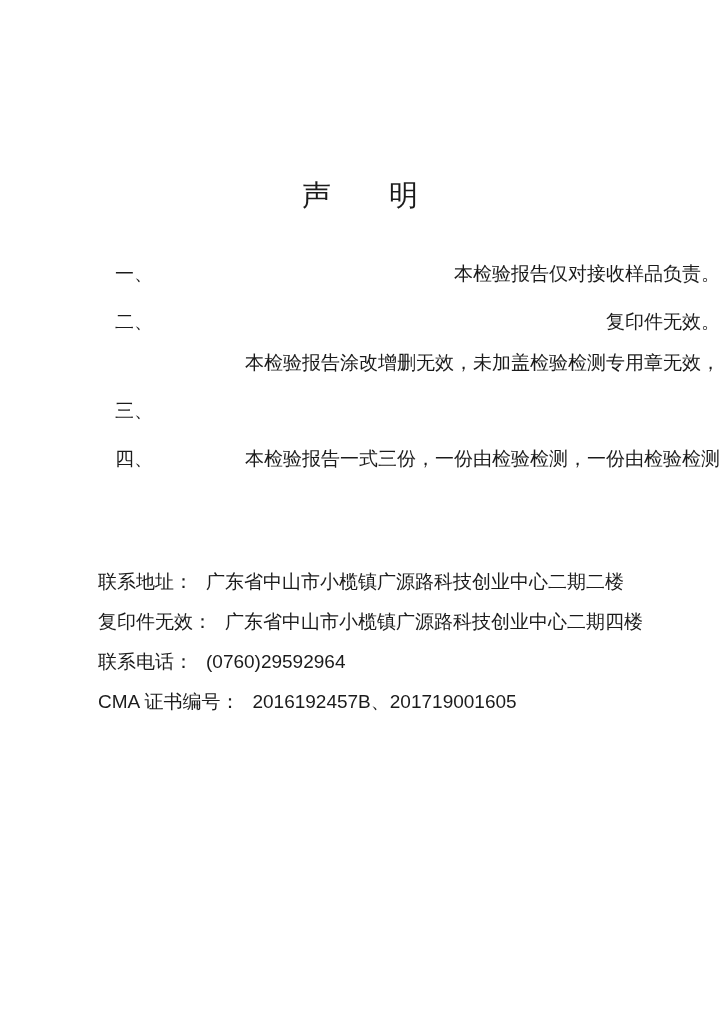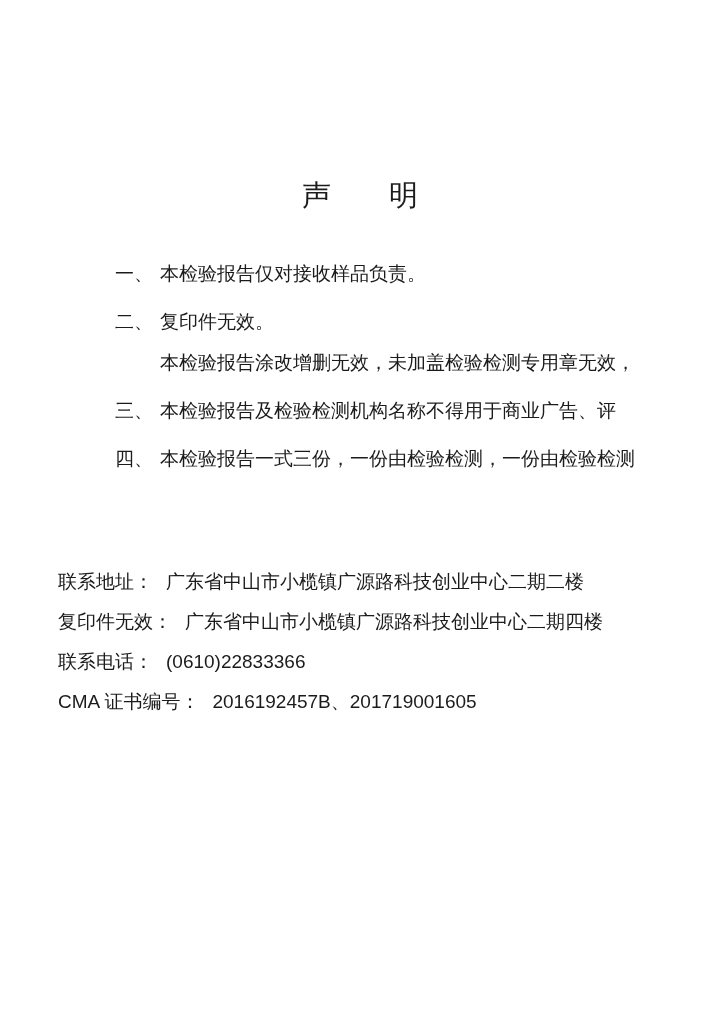--- a/index.html
+++ b/index.html
@@ -35,25 +35,25 @@
     align-items: flex-start;
     font-size: 19px;
     line-height: 41px;
     margin-bottom: 7px;
   }
   .item-num {
     flex: 0 0 45px;
     width: 45px;
   }
   .item-lines { flex: 1 1 auto; }
-  .item-line { white-space: nowrap; }
+  .item-line { white-space: nowrap; text-align: right; }
   
   .contact {
     margin-top: 83px;
-    padding-left: 58px;
+    padding-left: 98px;
     font-family: "Liberation Sans", "DejaVu Sans", sans-serif;
     font-size: 19px;
     line-height: 40px;
   }
   .contact-row { white-space: nowrap; }
   .contact-value { margin-left: 13px; }
 </style>
 </head>
 <body>
 
@@ -74,21 +74,20 @@
       <span class="item-num">二、</span>
       <div class="item-lines">
         <div class="item-line">复印件无效。</div>
         <div class="item-line">本检验报告涂改增删无效，未加盖检验检测专用章无效，</div>
       </div>
     </div>
 
     <div class="item">
       <span class="item-num">三、</span>
       <div class="item-lines">
-        <div class="item-line">本检验报告及检验检测机构名称不得用于商业广告、评</div>
       </div>
     </div>
 
     <div class="item">
       <span class="item-num">四、</span>
       <div class="item-lines">
         <div class="item-line">本检验报告一式三份，一份由检验检测，一份由检验检测</div>
       </div>
     </div>
 
@@ -99,21 +98,21 @@
     <div class="contact-row">
       <span class="contact-label">联系地址：</span><span class="contact-value">广东省中山市小榄镇广源路科技创业中心二期二楼</span>
     </div>
 
     <div class="contact-row">
       <span class="contact-label">复印件无效：</span><span class="contact-value">广东省中山市小榄镇广源路科技创业中心二期四楼</span>
     </div>
 
 
     <div class="contact-row">
-      <span class="contact-label">联系电话：</span><span class="contact-value">(0610)22833366</span>
+      <span class="contact-label">联系电话：</span><span class="contact-value">(0760)29592964</span>
     </div>
 
     <div class="contact-row">
       <span class="contact-label">CMA 证书编号：</span><span class="contact-value">2016192457B、201719001605</span>
     </div>
 
   </div>
 
 </div>
 

